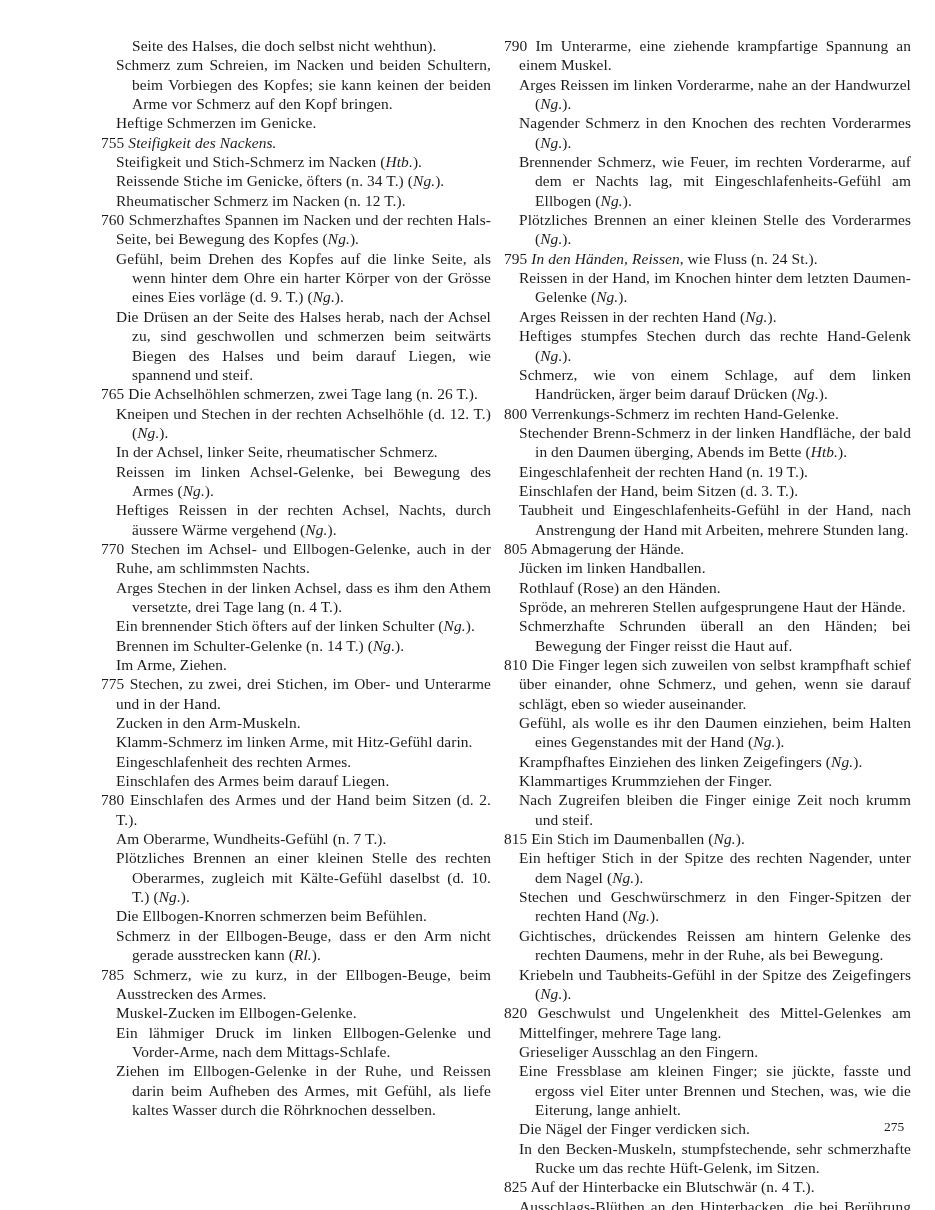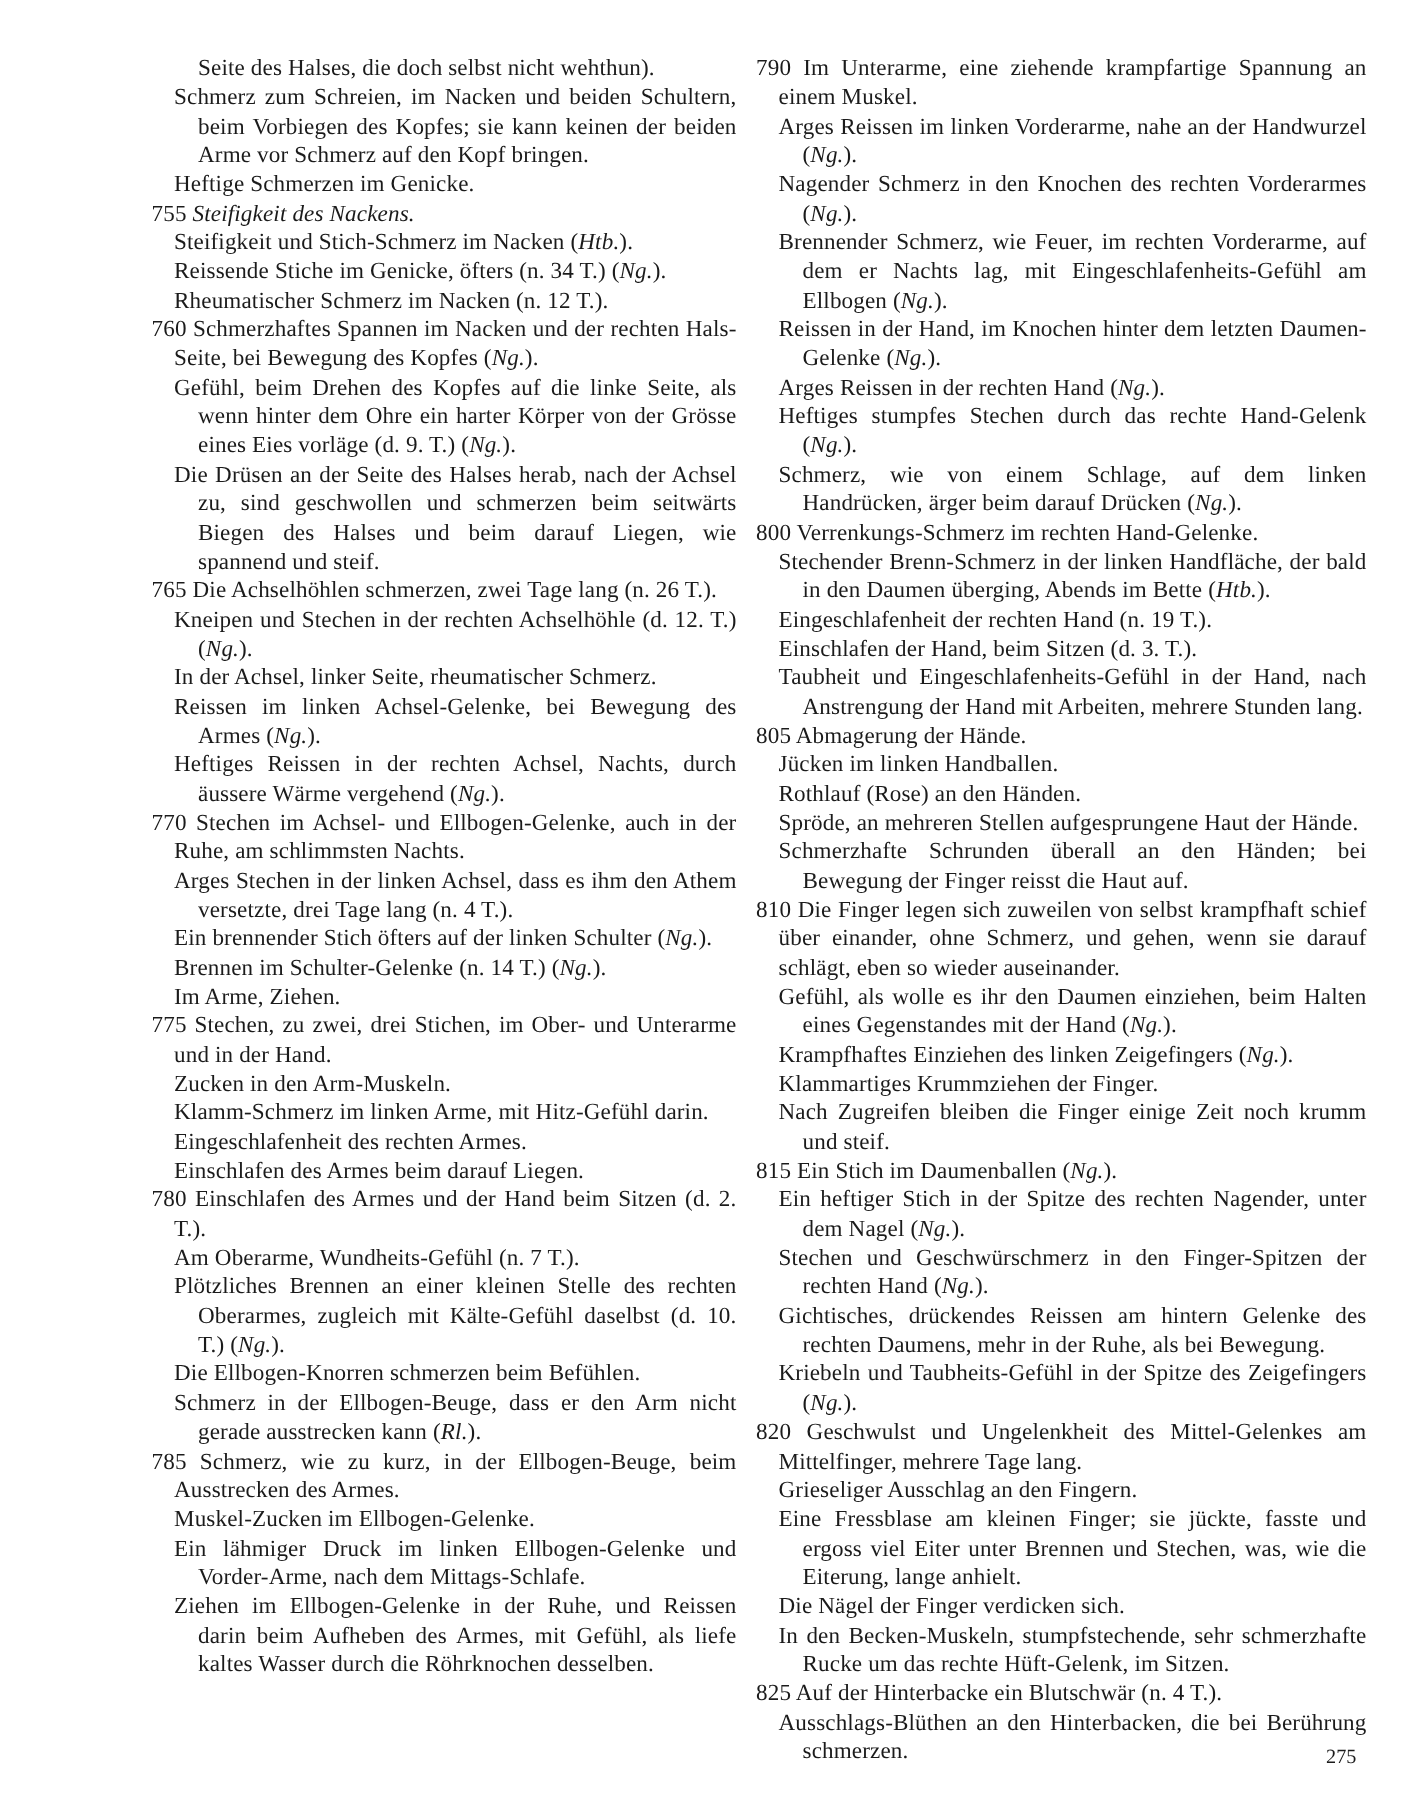--- a/index.html
+++ b/index.html
@@ -16,21 +16,21 @@
     letter-spacing:0.1px;
   }
   .col-left  { left:101px; width:390px; }
   .col-right { left:504px; width:407px; }
   .entry { padding-left:31px; text-indent:-16px; }
   .entry.numbered { padding-left:15px; text-indent:-15px; }
   .entry.cont { text-indent:0; }
   .entry i { font-style:italic; }
   .num { white-space:pre; }
   .page-number {
-    position:absolute; left:884px; top:1163px;
+    position:absolute; left:884px; top:1119px;
     font-size:13.5px; color:#1b1b1b;
   }
 </style>
 </head>
 <body>
 
 <div class="page">
   <section class="col col-left">
       <div class="entry cont"><span>Seite des Halses, die doch selbst nicht wehthun).</span></div>
       <div class="entry"><span>Schmerz zum Schreien, im Nacken und beiden Schultern, beim Vorbiegen des Kopfes; sie kann keinen der beiden Arme vor Schmerz auf den Kopf bringen.</span></div>
@@ -65,20 +65,22 @@
       <div class="entry numbered"><span class="num">785 </span><span>Schmerz, wie zu kurz, in der Ellbogen-Beuge, beim Ausstrecken des Armes.</span></div>
       <div class="entry"><span>Muskel-Zucken im Ellbogen-Gelenke.</span></div>
       <div class="entry"><span>Ein lähmiger Druck im linken Ellbogen-Gelenke und Vorder-Arme, nach dem Mittags-Schlafe.</span></div>
       <div class="entry"><span>Ziehen im Ellbogen-Gelenke in der Ruhe, und Reissen darin beim Aufheben des Armes, mit Gefühl, als liefe kaltes Wasser durch die Röhrknochen desselben.</span></div>
     </section>
   <section class="col col-right">
       <div class="entry numbered"><span class="num">790 </span><span>Im Unterarme, eine ziehende krampfartige Spannung an einem Muskel.</span></div>
       <div class="entry"><span>Arges Reissen im linken Vorderarme, nahe an der Handwurzel (</span><i>Ng.</i><span>).</span></div>
       <div class="entry"><span>Nagender Schmerz in den Knochen des rechten Vorderarmes (</span><i>Ng.</i><span>).</span></div>
       <div class="entry"><span>Brennender Schmerz, wie Feuer, im rechten Vorderarme, auf dem er Nachts lag, mit Eingeschlafenheits-Gefühl am Ellbogen (</span><i>Ng.</i><span>).</span></div>
+      <div class="entry"><span>Plötzliches Brennen an einer kleinen Stelle des Vorderarmes (</span><i>Ng.</i><span>).</span></div>
+      <div class="entry numbered"><span class="num">795 </span><i>In den Händen, Reissen</i><span>, wie Fluss (n. 24 St.).</span></div>
       <div class="entry"><span>Reissen in der Hand, im Knochen hinter dem letzten Daumen-Gelenke (</span><i>Ng.</i><span>).</span></div>
       <div class="entry"><span>Arges Reissen in der rechten Hand (</span><i>Ng.</i><span>).</span></div>
       <div class="entry"><span>Heftiges stumpfes Stechen durch das rechte Hand-Gelenk (</span><i>Ng.</i><span>).</span></div>
       <div class="entry"><span>Schmerz, wie von einem Schlage, auf dem linken Handrücken, ärger beim darauf Drücken (</span><i>Ng.</i><span>).</span></div>
       <div class="entry numbered"><span class="num">800 </span><span>Verrenkungs-Schmerz im rechten Hand-Gelenke.</span></div>
       <div class="entry"><span>Stechender Brenn-Schmerz in der linken Handfläche, der bald in den Daumen überging, Abends im Bette (</span><i>Htb.</i><span>).</span></div>
       <div class="entry"><span>Eingeschlafenheit der rechten Hand (n. 19 T.).</span></div>
       <div class="entry"><span>Einschlafen der Hand, beim Sitzen (d. 3. T.).</span></div>
       <div class="entry"><span>Taubheit und Eingeschlafenheits-Gefühl in der Hand, nach Anstrengung der Hand mit Arbeiten, mehrere Stunden lang.</span></div>
       <div class="entry numbered"><span class="num">805 </span><span>Abmagerung der Hände.</span></div>

